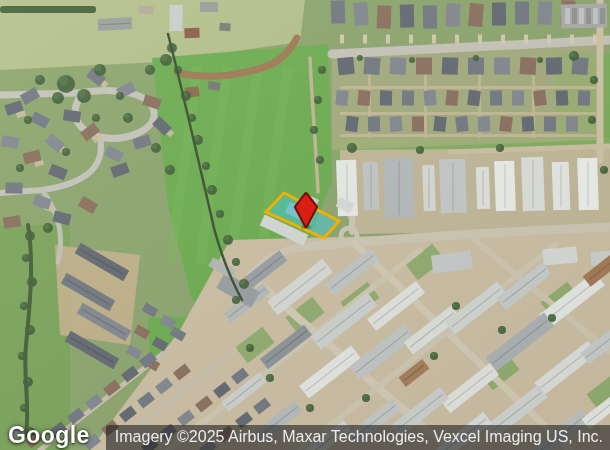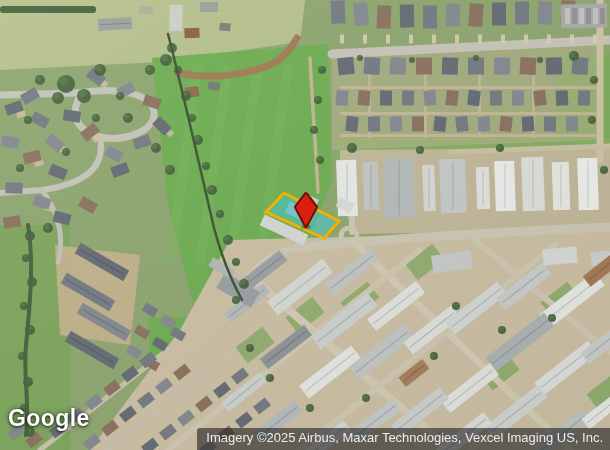--- a/index.html
+++ b/index.html
@@ -7,29 +7,29 @@
     position:relative;width:610px;height:450px;overflow:hidden;
     font-family:"Liberation Sans",sans-serif;background:#8ea770;
     cursor:grab;
   }
   #scene-svg{position:absolute;left:0;top:0;display:block;}
   .parcel-fill{stroke:none;}
   .parcel-outline{fill:none;stroke-width:3;stroke-linejoin:miter;}
   .marker-outline{fill:none;stroke-width:4;stroke-linejoin:round;stroke-linecap:round;}
   .marker-fill{stroke:none;}
   #google-logo{
-    position:absolute;left:8px;bottom:18px;z-index:5;
+    position:absolute;left:8px;bottom:1px;z-index:5;
     font-size:23px;font-weight:bold;letter-spacing:.4px;color:#ffffff;
     text-shadow:0 1px 3px rgba(0,0,0,.65),0 0 2px rgba(0,0,0,.5),0 0 6px rgba(0,0,0,.35);
     user-select:none;cursor:pointer;
   }
   #attribution{
     position:absolute;right:0;bottom:0;z-index:5;
     background:rgba(36,36,36,.62);color:#ececec;
-    font-size:13px;line-height:1.15;padding:3px 7px 4px 9px;
+    font-size:16px;line-height:1.15;padding:3px 7px 4px 9px;
     white-space:nowrap;border-top-left-radius:3px;
   }
 </style>
 </head>
 <body>
 
 <div id="map">
   <svg id="scene-svg" width="610" height="450" viewBox="0 0 610 450">
     <defs>
       <linearGradient id="sheen" x1="0" y1="0" x2="1" y2="1">

